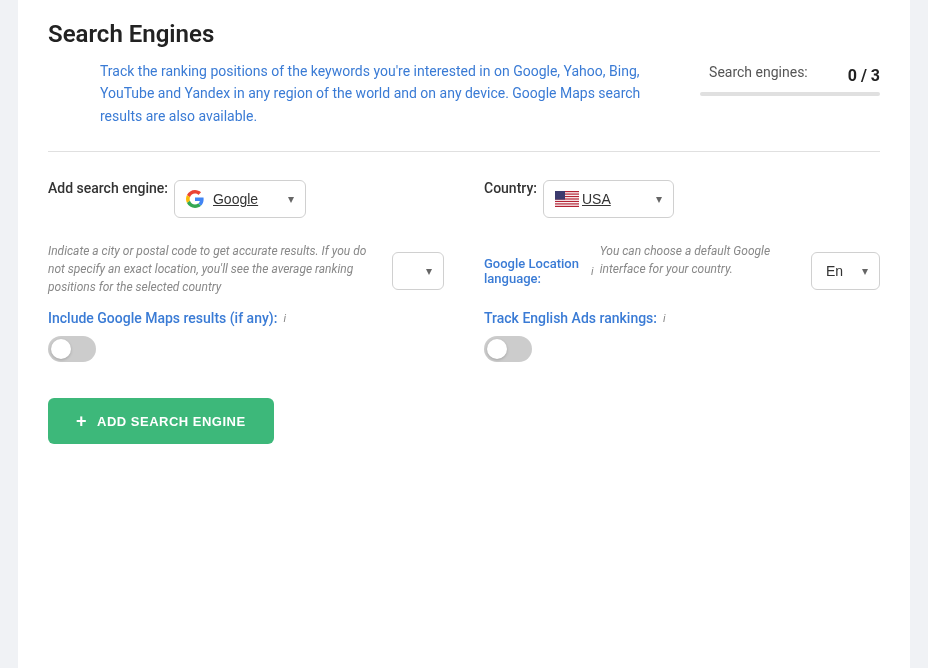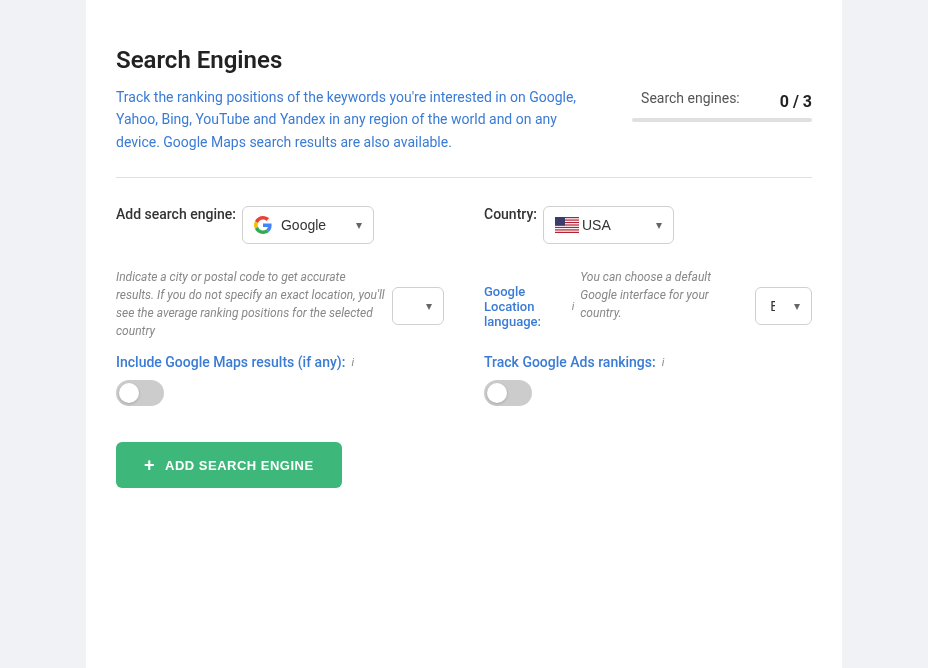--- a/index.html
+++ b/index.html
@@ -7,23 +7,23 @@
       font-family: -apple-system, BlinkMacSystemFont, 'Segoe UI', Roboto, sans-serif;
       background: #f0f2f5;
       min-height: 668px;
       display: flex;
       align-items: flex-start;
       justify-content: center;
       padding: 0;
     }
     .container {
       background: #fff;
-      width: 756px;
+      width: 892px;
       min-height: 668px;
-      padding: 46px 30px 40px 30px;
+      padding: 20px 30px 40px 30px;
     }
     .page-title {
       font-size: 24px;
       font-weight: 600;
       color: #222;
       margin-bottom: 12px;
     }
     .description-row {
       display: flex;
       align-items: flex-start;
@@ -127,20 +127,21 @@
       font-size: 12px;
     }
     .google-icon-wrapper {
       position: absolute;
       left: 12px;
       display: flex;
       align-items: center;
     }
     .select-with-icon select {
       padding-left: 38px;
+      text-decoration: underline;
     }
     .flag-wrapper {
       position: absolute;
       left: 12px;
       display: flex;
       align-items: center;
     }
     .toggle-section {
       display: grid;
       grid-template-columns: 1fr 1fr;
@@ -320,21 +321,21 @@
         <span class="toggle-label">Include Google Maps results (if any):</span>
         <sup class="info-sup">i</sup>
       </div>
       <div class="toggle-switch off">
         <div class="toggle-knob"></div>
       </div>
     </div>
 
     <div class="toggle-group">
       <div style="display:flex; align-items:center; gap:6px;">
-        <span class="toggle-label">Track Google Ads rankings:</span>
+        <span class="toggle-label">Track English Ads rankings:</span>
         <sup class="info-sup">i</sup>
       </div>
       <div class="toggle-switch off">
         <div class="toggle-knob"></div>
       </div>
     </div>
 
   </div>
 
   <button class="add-btn">

